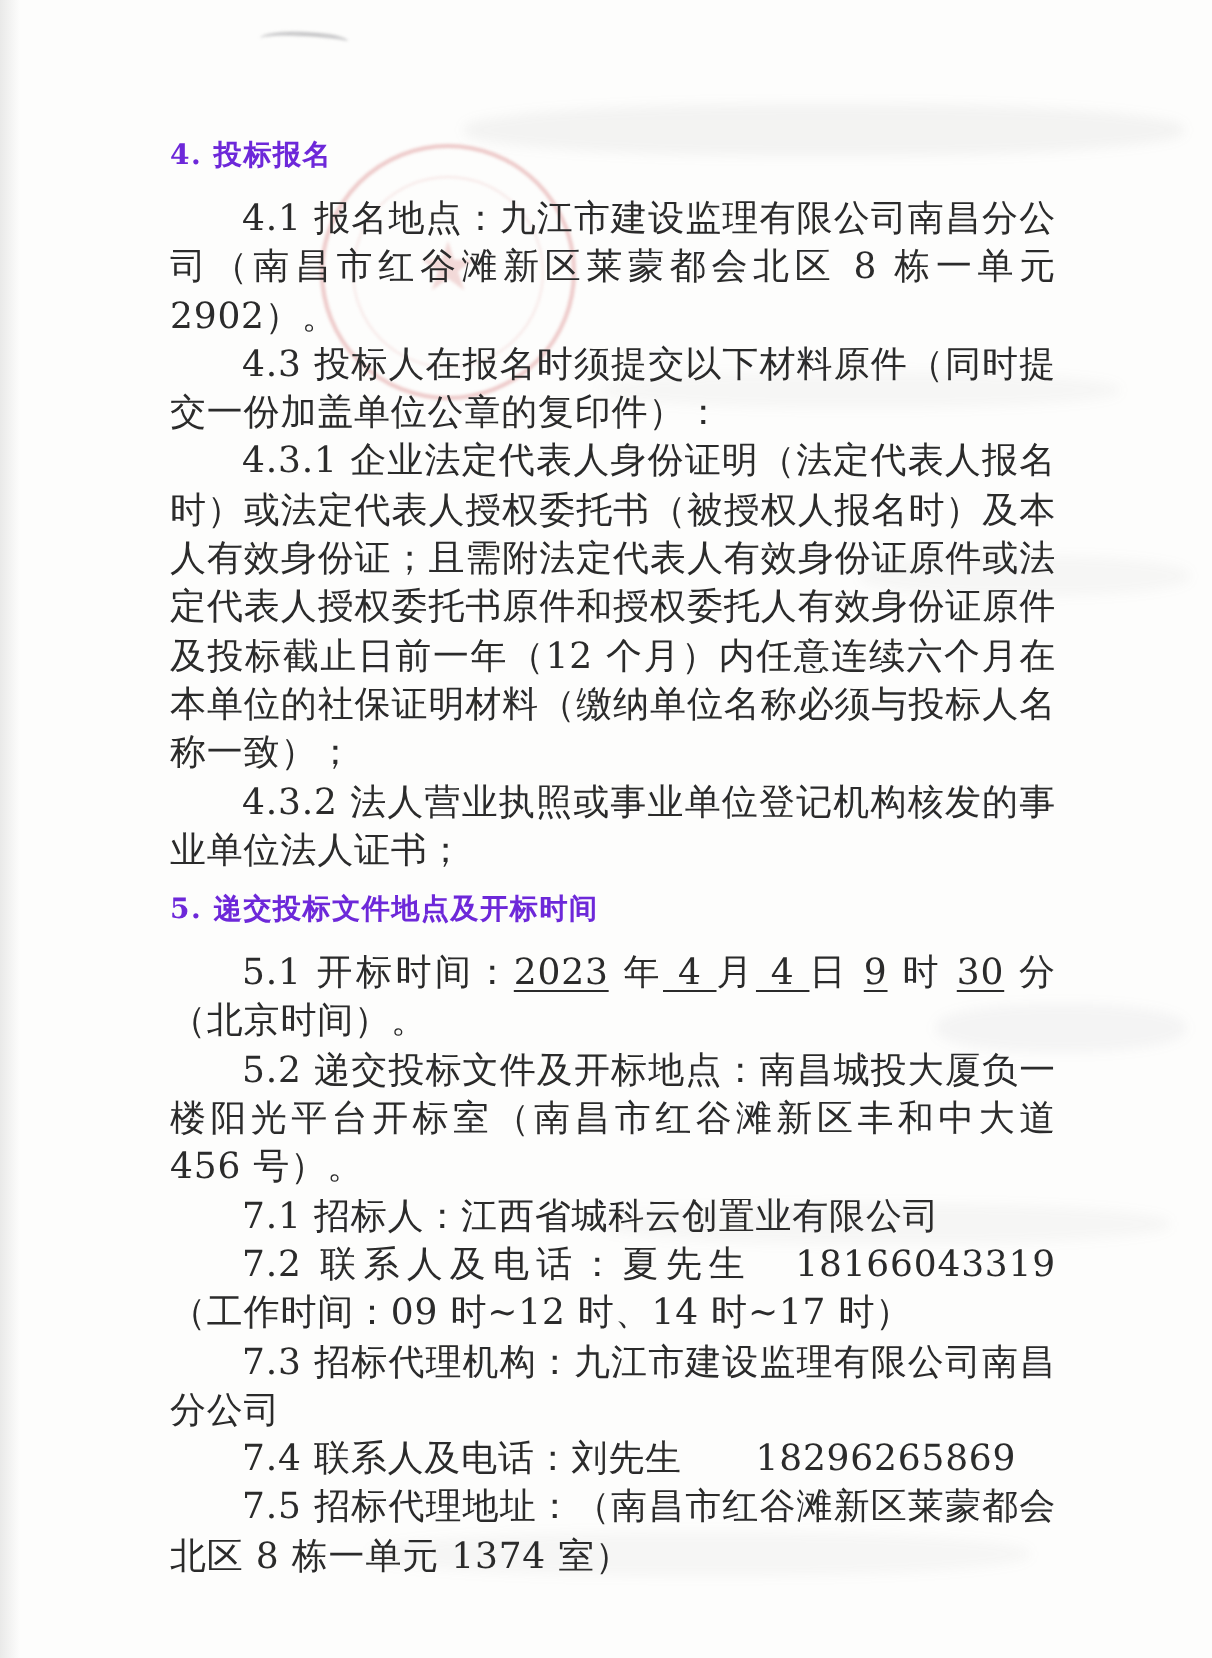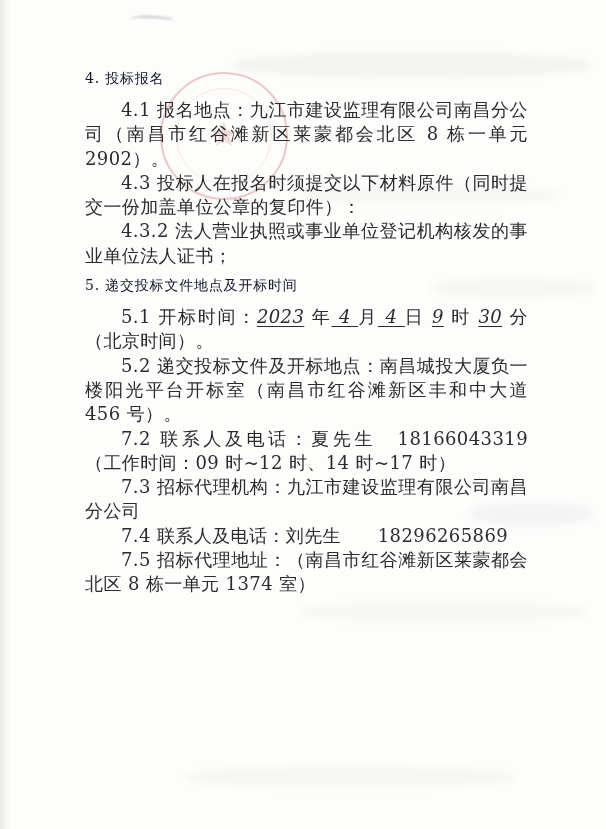--- a/index.html
+++ b/index.html
@@ -19,42 +19,41 @@
     position:absolute;left:0;top:0;bottom:0;width:10px;
     background:linear-gradient(to right, rgba(60,60,60,0.10), rgba(60,60,60,0));
     pointer-events:none;
   }
   .content{
     position:absolute;
     left:85px; right:78px; top:66px;
   }
   h2{
     font-size:14px;
-    font-weight:normal;
-    color:#0f172a;
+    font-weight:bold;
+    color:#6d28d9;
     margin:0 0 8px 0;
     line-height:24px;
     letter-spacing:0.8px;
   }
   h2.gap5{margin-top:5px;}
   h2.gap6{margin-top:7px;}
   h2.gap7{margin-top:10px;}
   .para{
     font-size:18px;
     line-height:24.3px;
     margin:0;
     text-align:justify;
     text-indent:2em;
     letter-spacing:0.4px;
   }
   .u{
     text-decoration:underline;
     text-decoration-thickness:1px;
     text-underline-offset:3px;
-    font-style:italic;
   }
   
   .stamp{
     position:absolute;
     left:160px; top:72px;
     width:124px; height:124px;
     border:2.5px solid rgba(205,90,90,0.32);
     border-radius:50%;
     filter:blur(0.7px);
     display:flex;align-items:center;justify-content:center;
@@ -114,26 +113,28 @@
   <div class="stamp">
     <div class="inner-ring"></div>
     <span class="star">★</span>
   </div>
 
   <main class="content">
 
     <h2>4. 投标报名</h2>
     <p class="para">4.1 报名地点：九江市建设监理有限公司南昌分公司（南昌市红谷滩新区莱蒙都会北区 8 栋一单元 2902）。</p>
     <p class="para">4.3 投标人在报名时须提交以下材料原件（同时提交一份加盖单位公章的复印件）：</p>
+    <p class="para">4.3.1 企业法定代表人身份证明（法定代表人报名时）或法定代表人授权委托书（被授权人报名时）及本人有效身份证；且需附法定代表人有效身份证原件或法定代表人授权委托书原件和授权委托人有效身份证原件及投标截止日前一年（12 个月）内任意连续六个月在本单位的社保证明材料（缴纳单位名称必须与投标人名称一致）；</p>
     <p class="para">4.3.2 法人营业执照或事业单位登记机构核发的事业单位法人证书；</p>
 
     <h2 class="gap5">5. 递交投标文件地点及开标时间</h2>
     <p class="para"><span>5.1 开标时间：</span><span class="u">2023</span><span> 年</span><span class="u"> 4 </span><span>月</span><span class="u"> 4 </span><span>日 </span><span class="u">9</span><span> 时 </span><span class="u">30</span><span> 分（北京时间）。</span></p>
     <p class="para">5.2 递交投标文件及开标地点：南昌城投大厦负一楼阳光平台开标室（南昌市红谷滩新区丰和中大道 456 号）。</p>
 
 
+    <p class="para">7.1 招标人：江西省城科云创置业有限公司</p>
     <p class="para">7.2 联系人及电话：夏先生　18166043319　　（工作时间：09 时~12 时、14 时~17 时）</p>
     <p class="para">7.3 招标代理机构：九江市建设监理有限公司南昌分公司</p>
     <p class="para">7.4 联系人及电话：刘先生　　18296265869</p>
     <p class="para">7.5 招标代理地址：（南昌市红谷滩新区莱蒙都会北区 8 栋一单元 1374 室）</p>
 
   </main>
 </div>
 
 </body></html>

